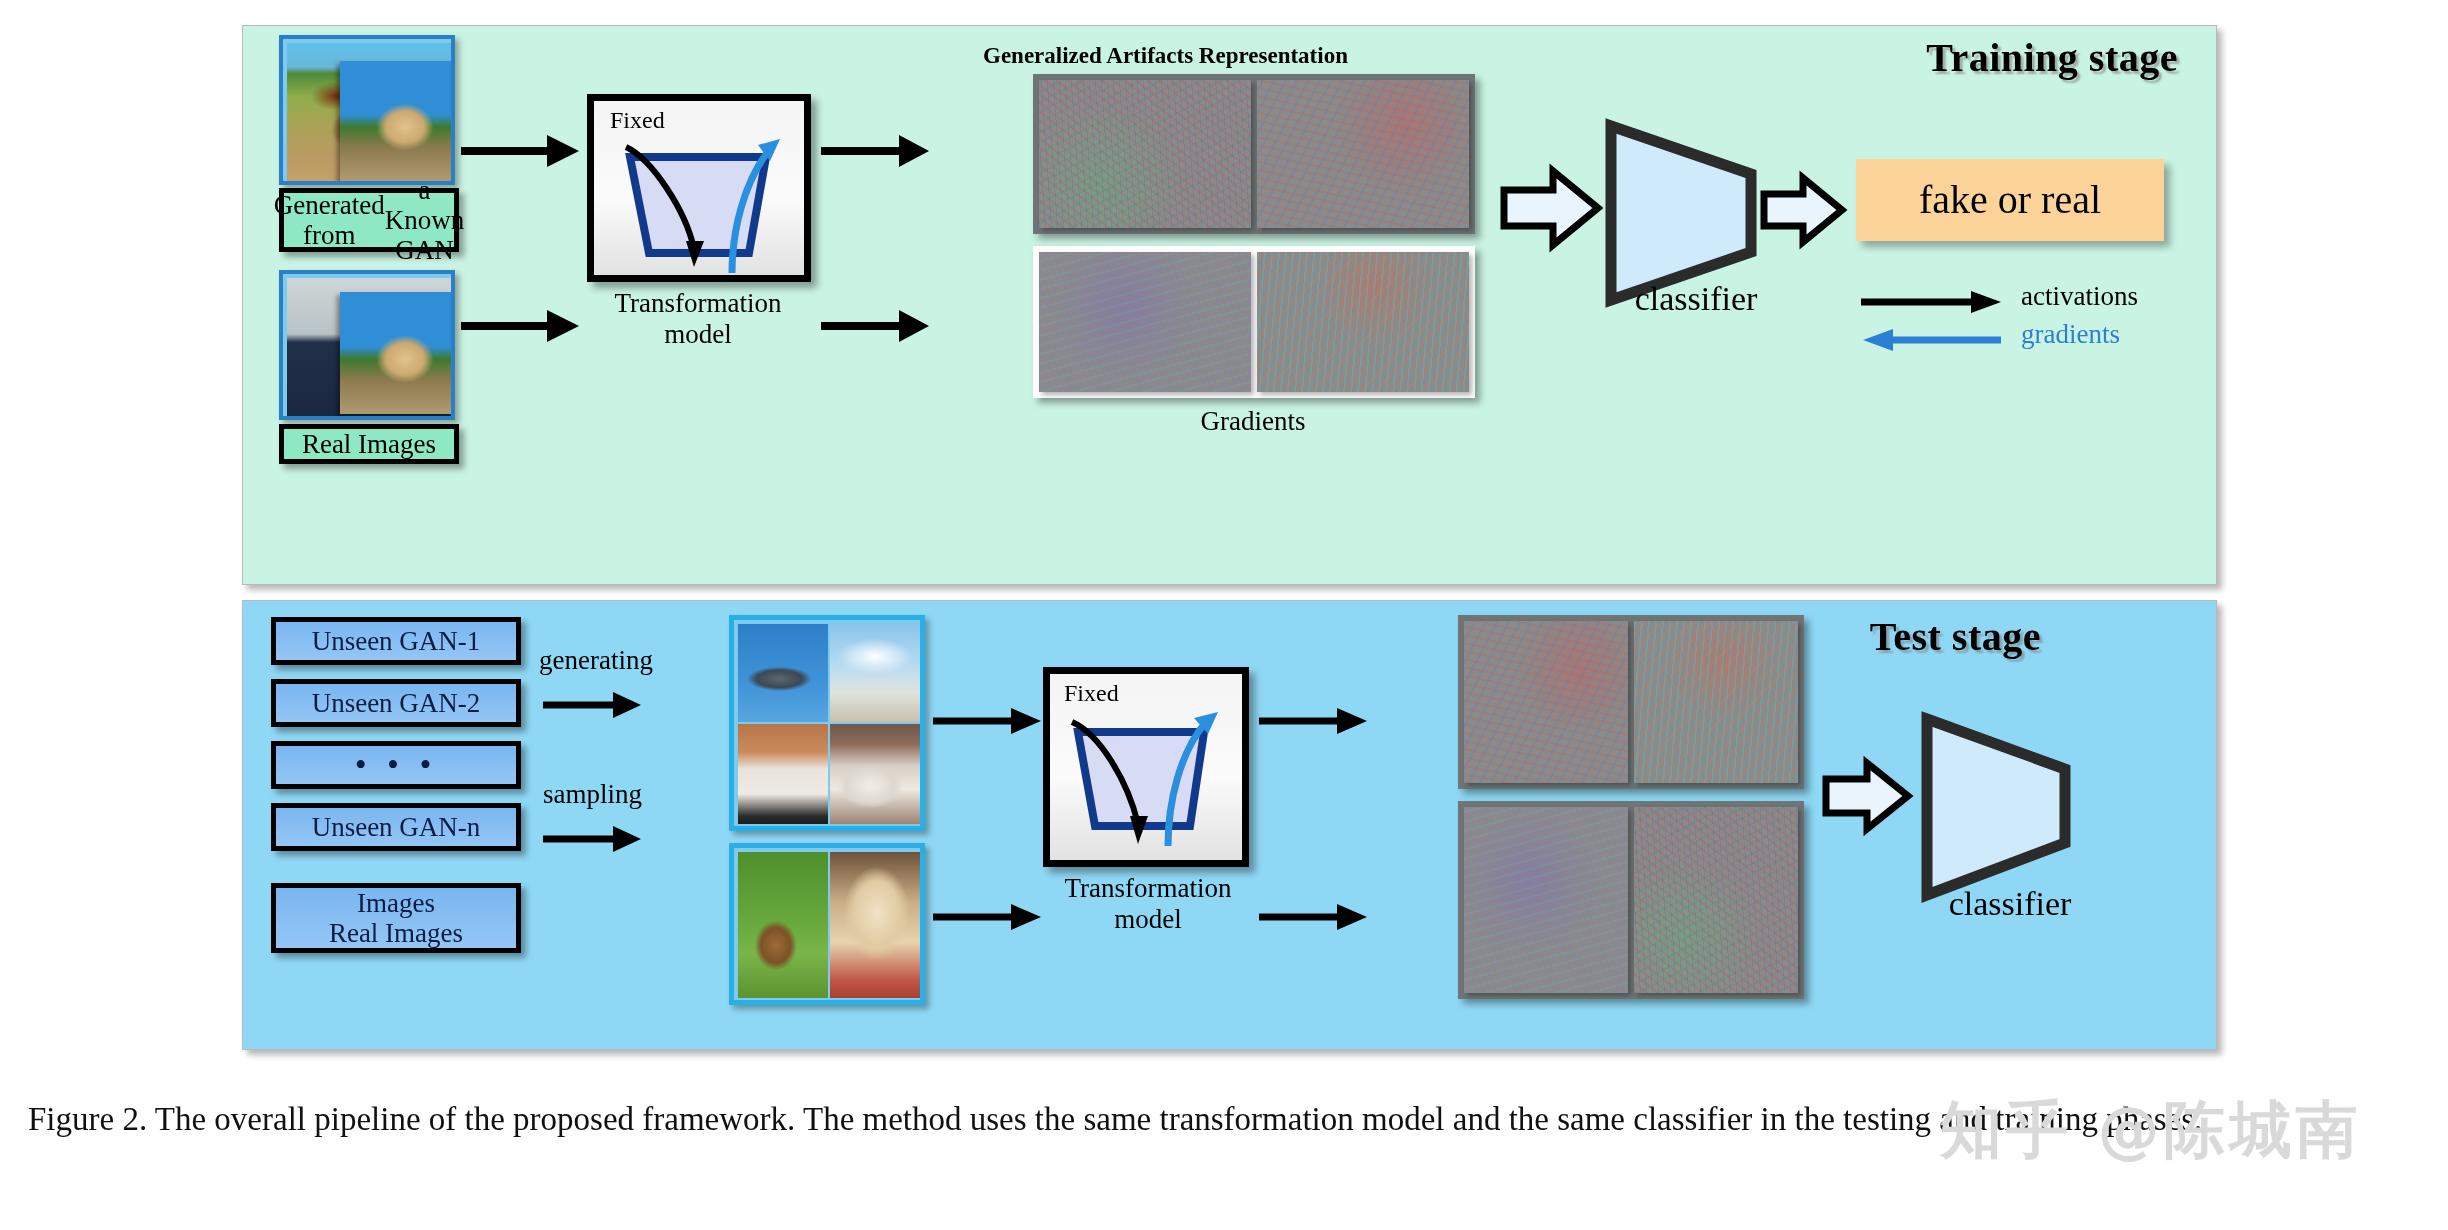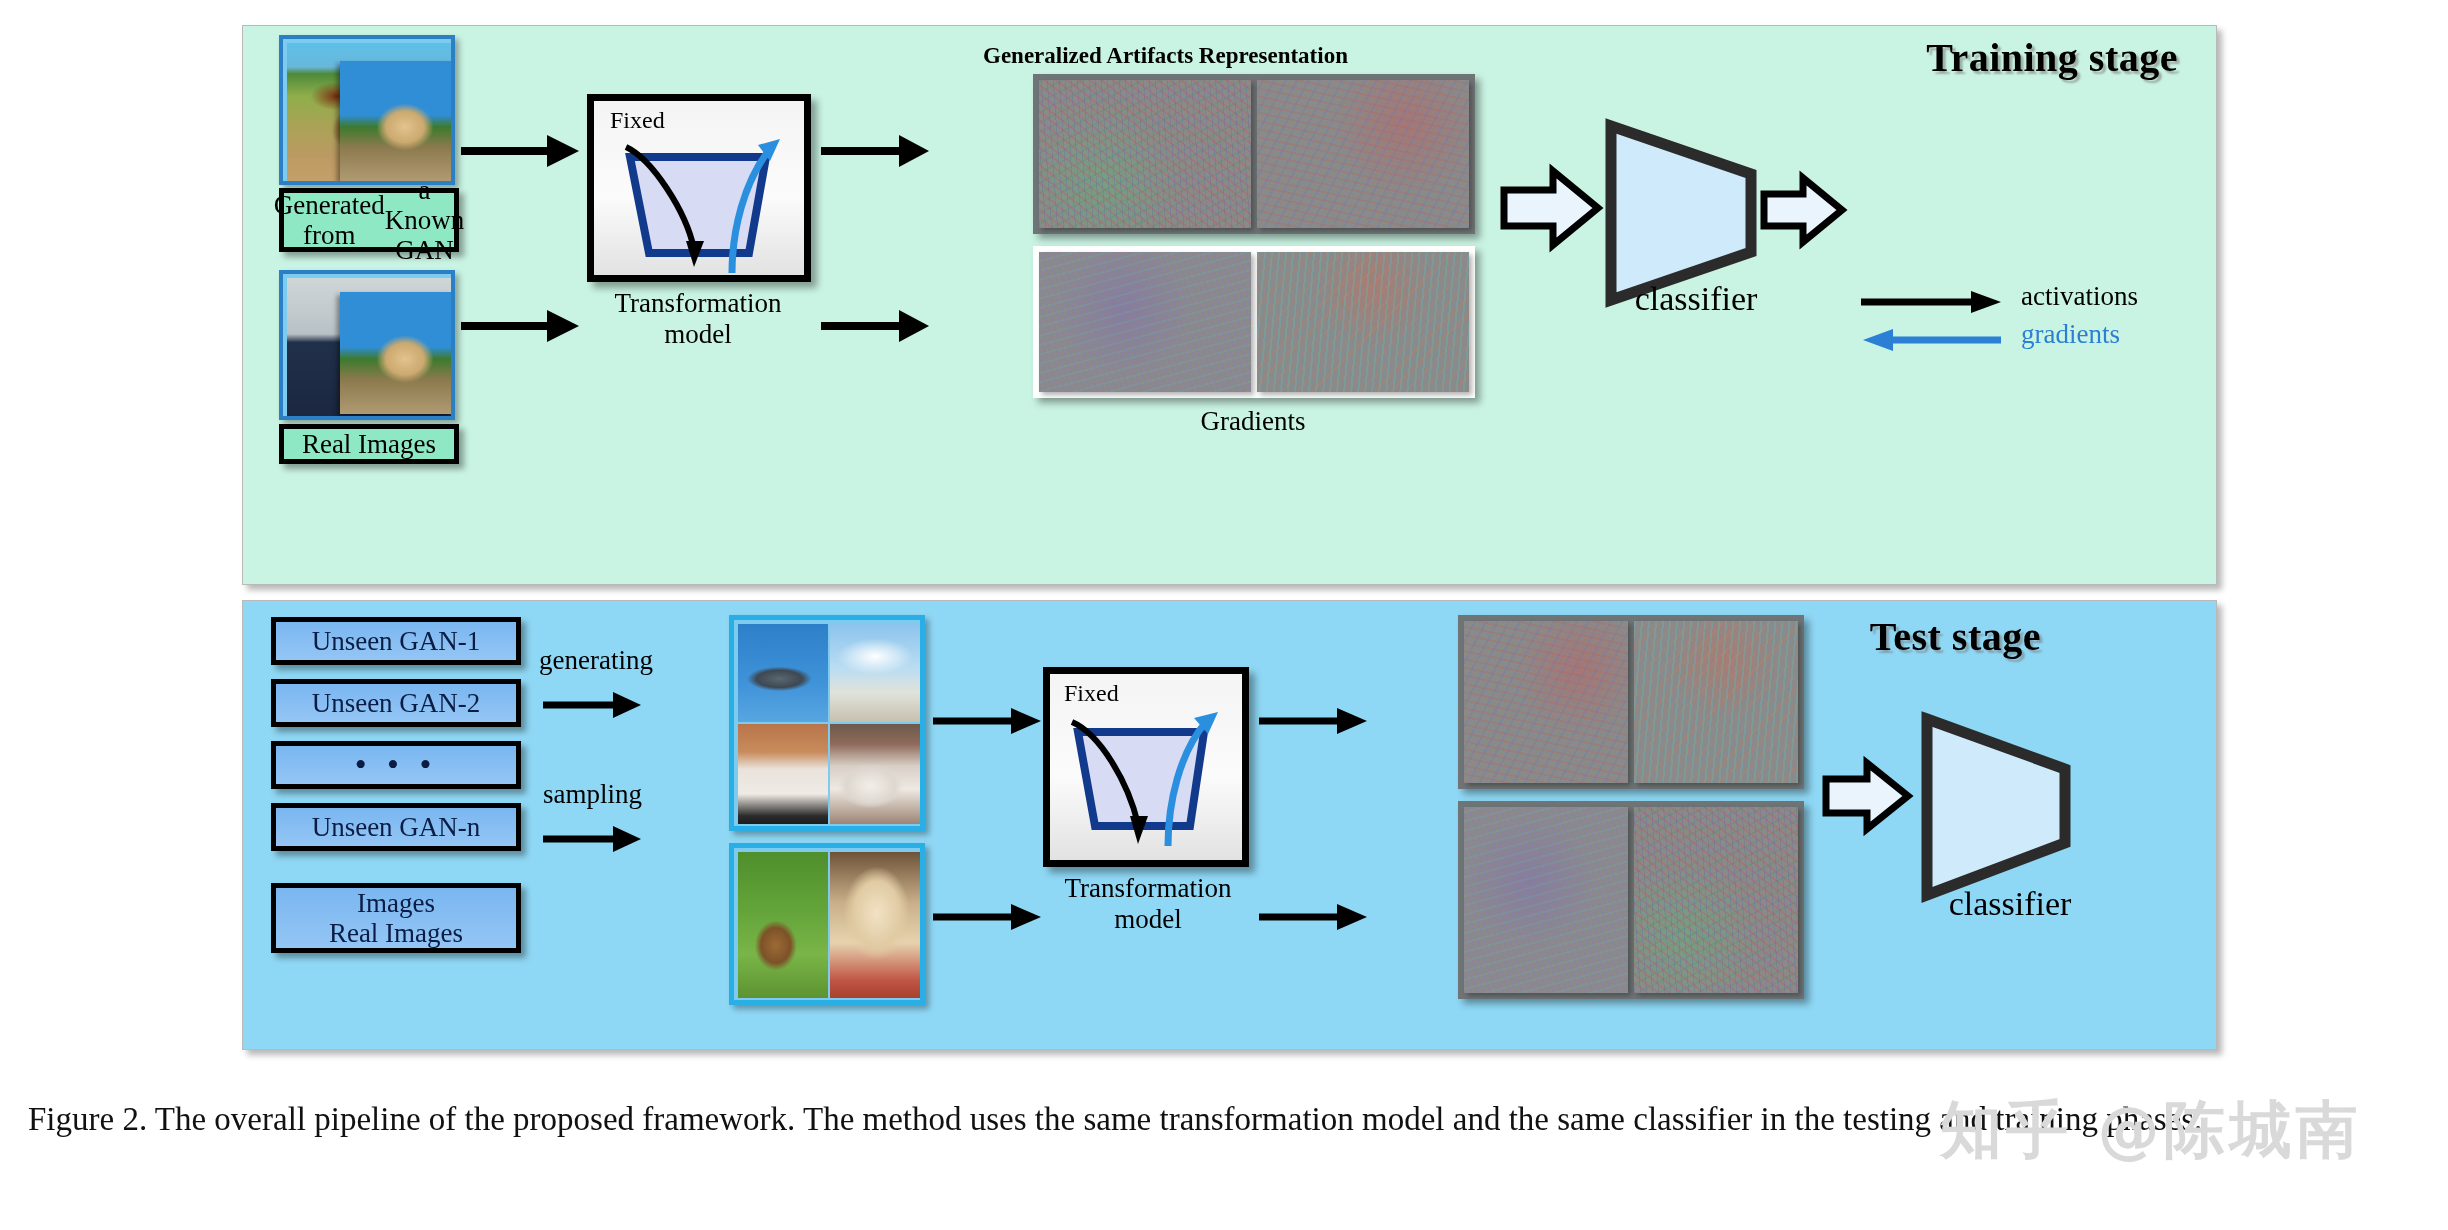--- a/index.html
+++ b/index.html
@@ -179,20 +179,23 @@
 
   <svg class="abs" style="left:1360px;top:92px;width:190px;height:190px;">
     <polygon points="8,8 148,56 148,134 8,182" fill="#cfeafb" stroke="#2b2b2b" stroke-width="11" stroke-linejoin="miter"></polygon>
   </svg>
   <div class="plain-label" style="left:1338px;top:254px;width:230px;font-size:34px;">classifier</div>
 
   <svg class="abs" style="left:1518px;top:148px;width:86px;height:72px;">
     <polygon points="3,20 42,20 42,4 81,36 42,68 42,52 3,52" fill="#e9f4fc" stroke="#000" stroke-width="7" stroke-linejoin="miter"></polygon>
   </svg>
 
+  <div class="caption-box cap-orange" style="left:1613px;top:133px;width:308px;height:82px;">
+    <span>fake or real</span>
+  </div>
 
   <svg class="abs" style="left:1618px;top:262px;width:146px;height:28px;">
     <line x1="0" y1="14" x2="112" y2="14" stroke="#000" stroke-width="7"></line>
     <polygon points="110,3 140,14 110,25" fill="#000"></polygon>
   </svg>
   <div class="legend-text" style="left:1778px;top:255px;color:#000;">activations</div>
 
   <svg class="abs" style="left:1618px;top:300px;width:146px;height:28px;">
     <line x1="30" y1="14" x2="140" y2="14" stroke="#2b7fd4" stroke-width="7"></line>
     <polygon points="32,3 2,14 32,25" fill="#2b7fd4"></polygon>

